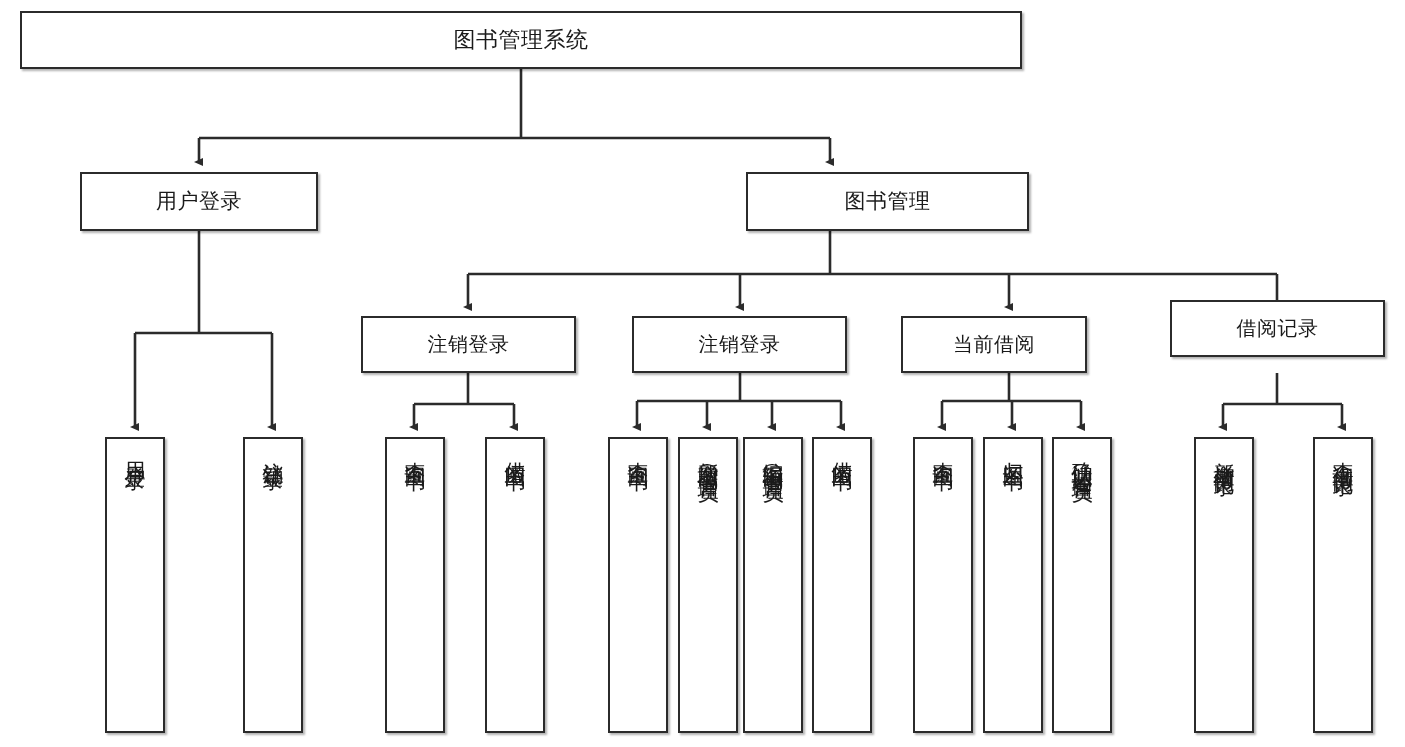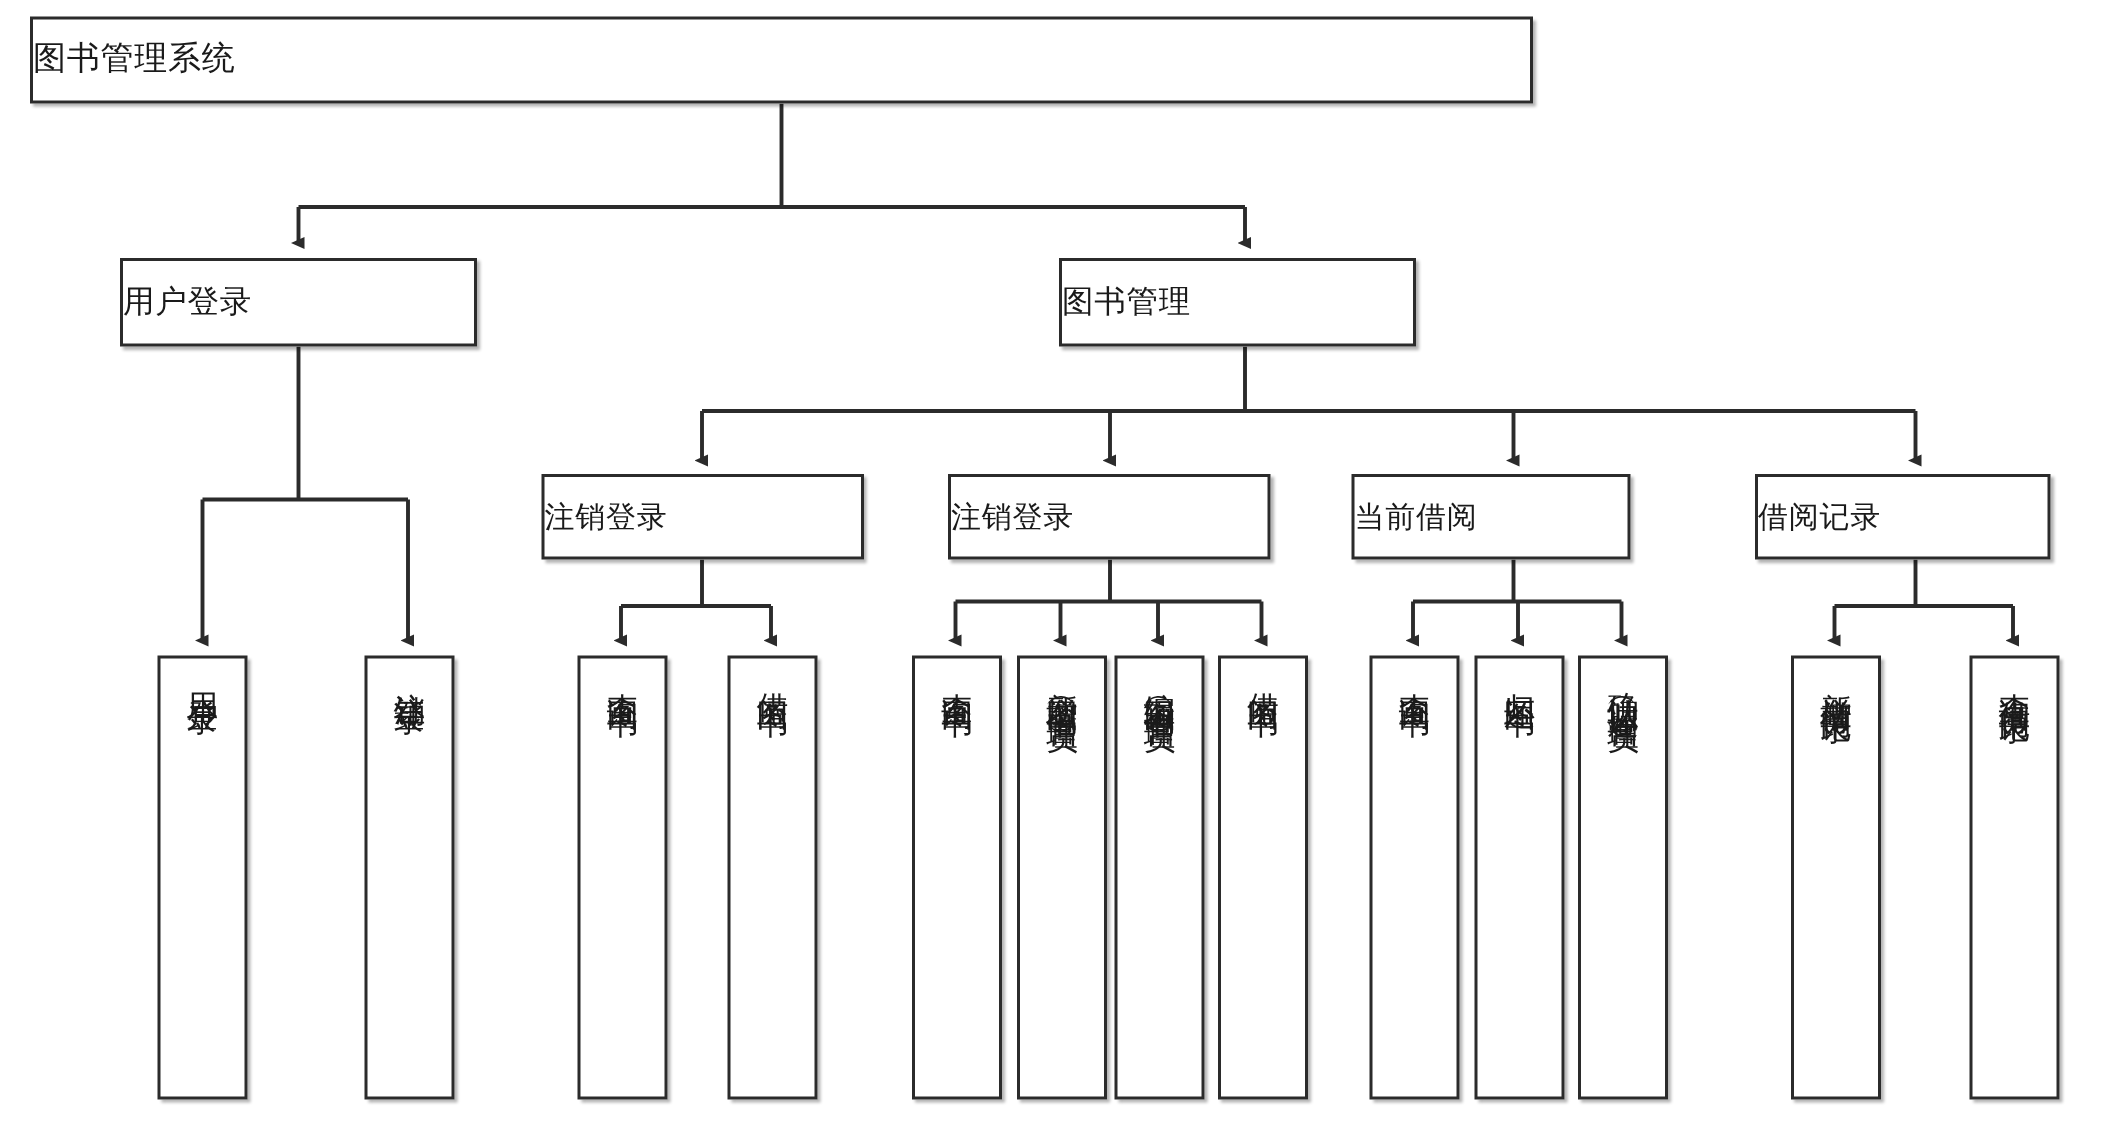--- a/index.html
+++ b/index.html
@@ -26,20 +26,21 @@
     pointer-events: none;
   }
   .node {
     position: absolute;
     box-sizing: border-box;
     border: 2px solid #2b2b2b;
     background: #ffffff;
     box-shadow: 2px 2px 2px rgba(0,0,0,0.30);
     display: flex;
     align-items: center;
+    justify-content: center;
     color: #1a1a1a;
     z-index: 2;
   }
   .node .label {
     font-size: 21px;
     line-height: 1.15;
     letter-spacing: 0.5px;
     white-space: nowrap;
   }
   .node.root .label { font-size: 22px; }
@@ -127,34 +128,34 @@
     </g>
   </svg>
 
   <div class="node root" style="left:20px; top:11px; width:1002px; height:58px;">
     <span class="label">图书管理系统</span>
   </div>
 
   <div class="node level2" style="left:80px; top:172px; width:238px; height:59px;">
     <span class="label">用户登录</span>
   </div>
-  <div class="node level2" style="left:706px; top:172px; width:238px; height:59px;">
+  <div class="node level2" style="left:746px; top:172px; width:283px; height:59px;">
     <span class="label">图书管理</span>
   </div>
 
   <div class="node level3" style="left:361px; top:316px; width:215px; height:57px;">
     <span class="label">注销登录</span>
   </div>
   <div class="node level3" style="left:632px; top:316px; width:215px; height:57px;">
     <span class="label">注销登录</span>
   </div>
   <div class="node level3" style="left:901px; top:316px; width:186px; height:57px;">
     <span class="label">当前借阅</span>
   </div>
-  <div class="node level3" style="left:1170px; top:316px; width:197px; height:57px;">
+  <div class="node level3" style="left:1170px; top:300px; width:215px; height:57px;">
     <span class="label">借阅记录</span>
   </div>
 
   <div class="node leaf" style="left:105px; top:437px; width:60px; height:296px;">
     <span class="label">用户登录</span>
   </div>
   <div class="node leaf" style="left:243px; top:437px; width:60px; height:296px;">
     <span class="label">注销登录</span>
   </div>
 

